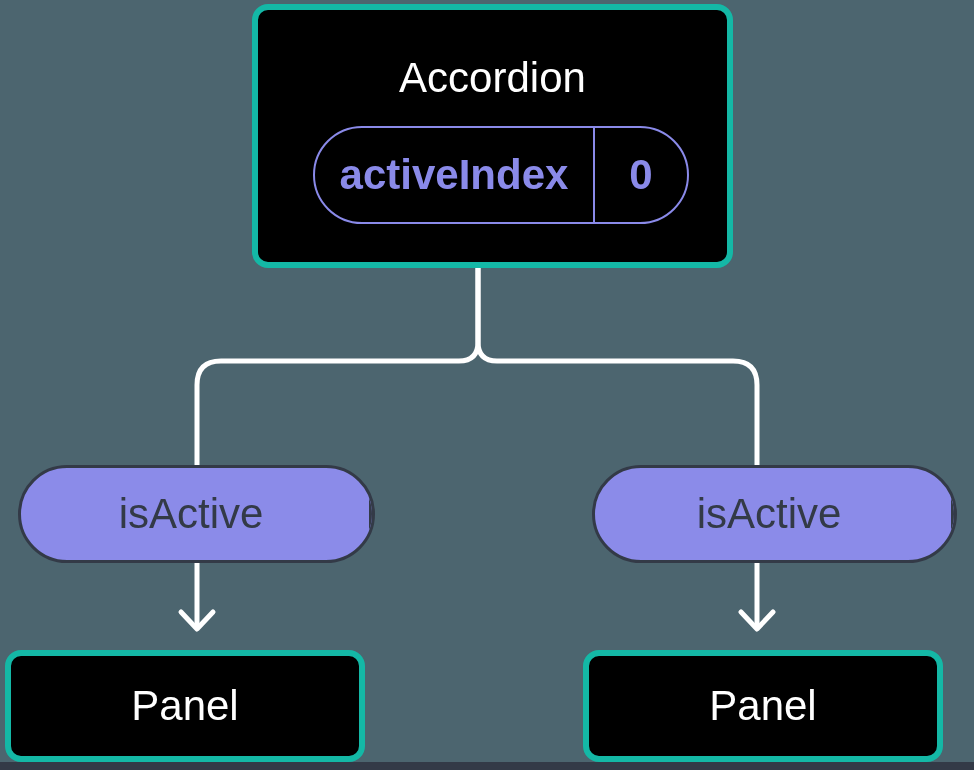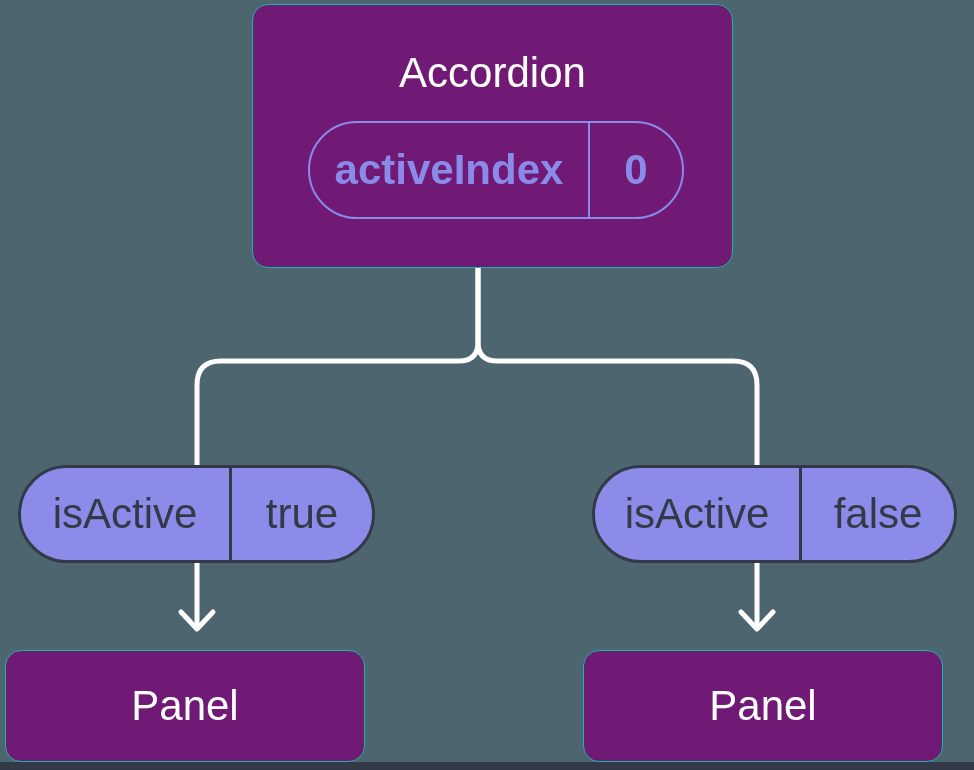--- a/index.html
+++ b/index.html
@@ -21,22 +21,22 @@
     z-index:1;
   }
   svg.connectors path {
     stroke:#FFFFFF; stroke-width:5; fill:none;
   }
   svg.connectors path.rounded {
     stroke-linecap:round; stroke-linejoin:round;
   }
   .node {
     position:absolute;
-    background:#701a75;
-    border:1px solid #14b8a6;
+    background:#000000;
+    border:6px solid #14b8a6;
     box-sizing:border-box;
     z-index:2;
   }
   .root-node {
     left:252px; top:4px;
     width:481px; height:264px;
     border-radius:16px;
   }
   .root-title {
     position:absolute; top:47px; left:0; right:0;
@@ -64,20 +64,21 @@
 
   .prop-pill {
     position:absolute; top:465px; height:98px;
     background:#8B8BE9;
     border:3px solid #333A47;
     border-radius:49px;
     box-sizing:border-box;
     display:flex; align-items:stretch;
     overflow:hidden;
     z-index:2;
+    gap:8px;
   }
   .prop-pill .cell {
     display:flex; align-items:center; justify-content:center;
     color:#333A47; font-size:42px;
   }
   .prop-pill .cell.name { flex:1; }
   .prop-pill .divider { width:3px; background:#333A47; }
   .prop-left  { left:18px;  width:357px; }
   .prop-left  .cell.value { width:140px; }
   .prop-right { left:592px; width:365px; }
@@ -113,26 +114,24 @@
     <div class="state-pill">
       <div class="cell name">activeIndex</div>
       <div class="divider"></div>
       <div class="cell value">0</div>
     </div>
   </div>
 
   <div class="prop-pill prop-left">
     <div class="cell name">isActive</div>
     <div class="divider"></div>
-    <div class="cell value">true</div>
   </div>
 
   <div class="prop-pill prop-right">
     <div class="cell name">isActive</div>
     <div class="divider"></div>
-    <div class="cell value">false</div>
   </div>
 
   <div class="node panel-node panel-left">Panel</div>
 
   <div class="node panel-node panel-right">Panel</div>
 
 </div>
 
 </body></html>

